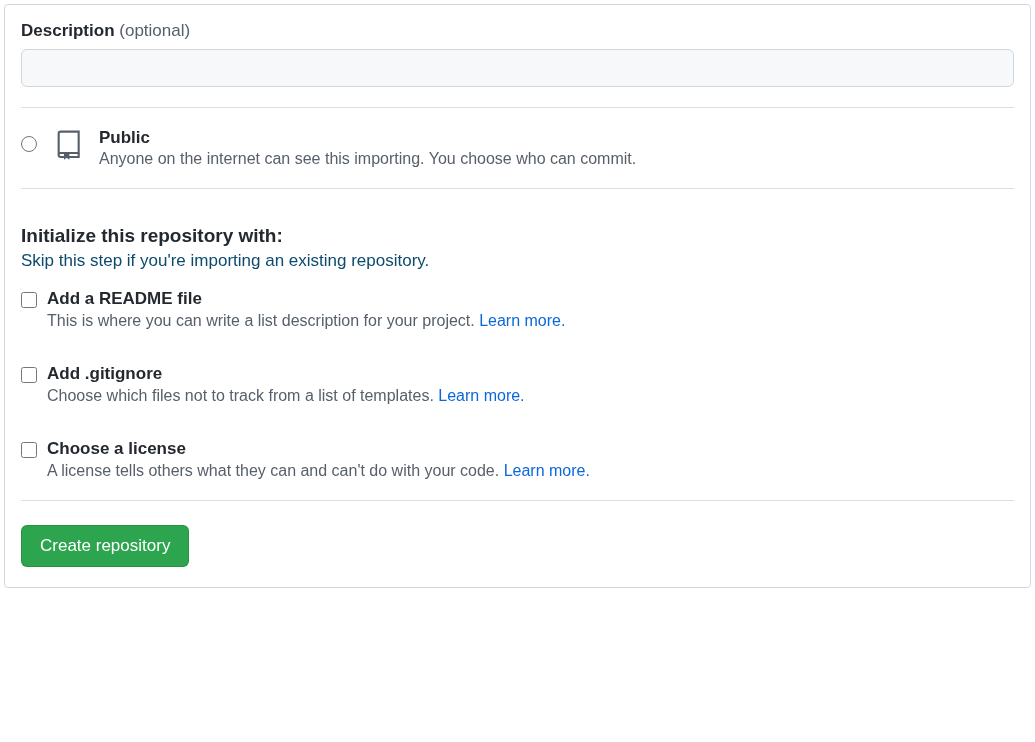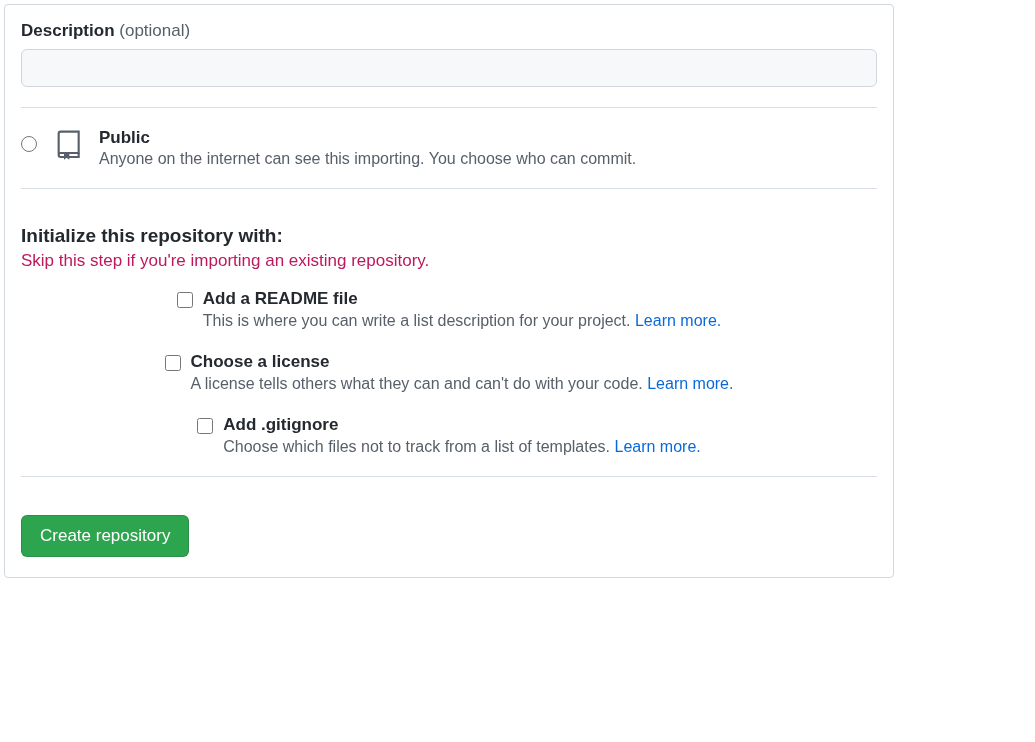--- a/index.html
+++ b/index.html
@@ -11,21 +11,21 @@
       font-family: -apple-system, BlinkMacSystemFont, "Segoe UI", Helvetica, Arial, sans-serif;
       color: #24292f;
       background: #fff;
       padding: 0;
     }
     .container {
       border: 1px solid #d0d7de;
       border-radius: 4px;
       margin: 4px;
       padding: 16px 16px 20px 16px;
-      width: 890px;
+      width: 1027px;
     }
     .field-label {
       font-size: 17px;
       font-weight: 600;
       margin-bottom: 8px;
     }
     .field-label .optional {
       font-weight: 400;
       color: #57606a;
     }
@@ -88,28 +88,27 @@
       color: #57606a;
     }
     .section-heading {
       font-size: 19px;
       font-weight: 600;
       margin-bottom: 4px;
       margin-top: 36px;
     }
     .section-subtext {
       font-size: 17px;
-      color: #be185d;
+      color: #0c4a6e;
       margin-bottom: 18px;
     }
     .checkbox-group {
       display: flex;
       flex-direction: column;
-      gap: 22px;
-      align-items: center;
+      gap: 34px;
     }
     .checkbox-row {
       display: flex;
       align-items: flex-start;
       gap: 10px;
     }
     .checkbox-input {
       margin-top: 3px;
       width: 16px;
       height: 16px;
@@ -129,21 +128,21 @@
       font-size: 16px;
       color: #57606a;
     }
     .link {
       color: #0969da;
       text-decoration: none;
       cursor: pointer;
       margin-top: 33px;
     }
     .submit-button {
-      margin-top: 18px;
+      margin-top: 4px;
       background: #2da44e;
       color: #ffffff;
       font-size: 17px;
       font-weight: 500;
       border: 1px solid rgba(27,31,36,0.15);
       border-radius: 6px;
       padding: 10px 18px;
       cursor: pointer;
     }
   </style>
@@ -196,36 +195,36 @@
         <span class="checkbox-title">Add a README file</span>
         <span class="checkbox-desc">
           <span>This is where you can write a list description for your project. </span><a class="link">Learn more.</a>
         </span>
       </span>
     </label>
 
     <label class="checkbox-row">
       <input type="checkbox" class="checkbox-input" style="">
       <span class="checkbox-text">
+        <span class="checkbox-title">Add .gitignore</span>
+        <span class="checkbox-desc">
+          <span>Choose which files not to track from a list of templates. </span><a class="link">Learn more.</a>
+        </span>
+      </span>
+    </label>
+
+    <label class="checkbox-row">
+      <input type="checkbox" class="checkbox-input" style="">
+      <span class="checkbox-text">
         <span class="checkbox-title">Choose a license</span>
         <span class="checkbox-desc">
           <span>A license tells others what they can and can't do with your code. </span><a class="link">Learn more.</a>
         </span>
       </span>
     </label>
 
-    <label class="checkbox-row">
-      <input type="checkbox" class="checkbox-input" style="">
-      <span class="checkbox-text">
-        <span class="checkbox-title">Add .gitignore</span>
-        <span class="checkbox-desc">
-          <span>Choose which files not to track from a list of templates. </span><a class="link">Learn more.</a>
-        </span>
-      </span>
-    </label>
-
   </div>
 
   <hr class="divider">
 
   <button class="submit-button">Create repository</button>
 
 </div>
 
 </body></html>

